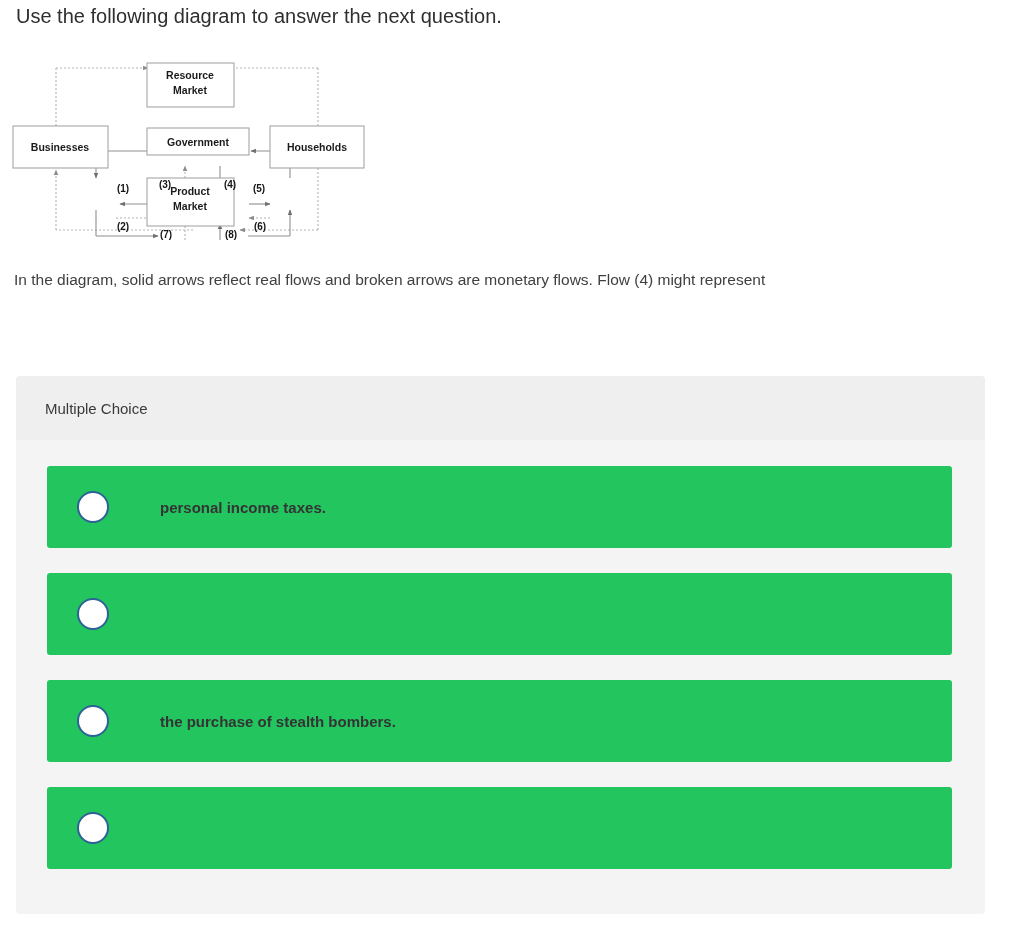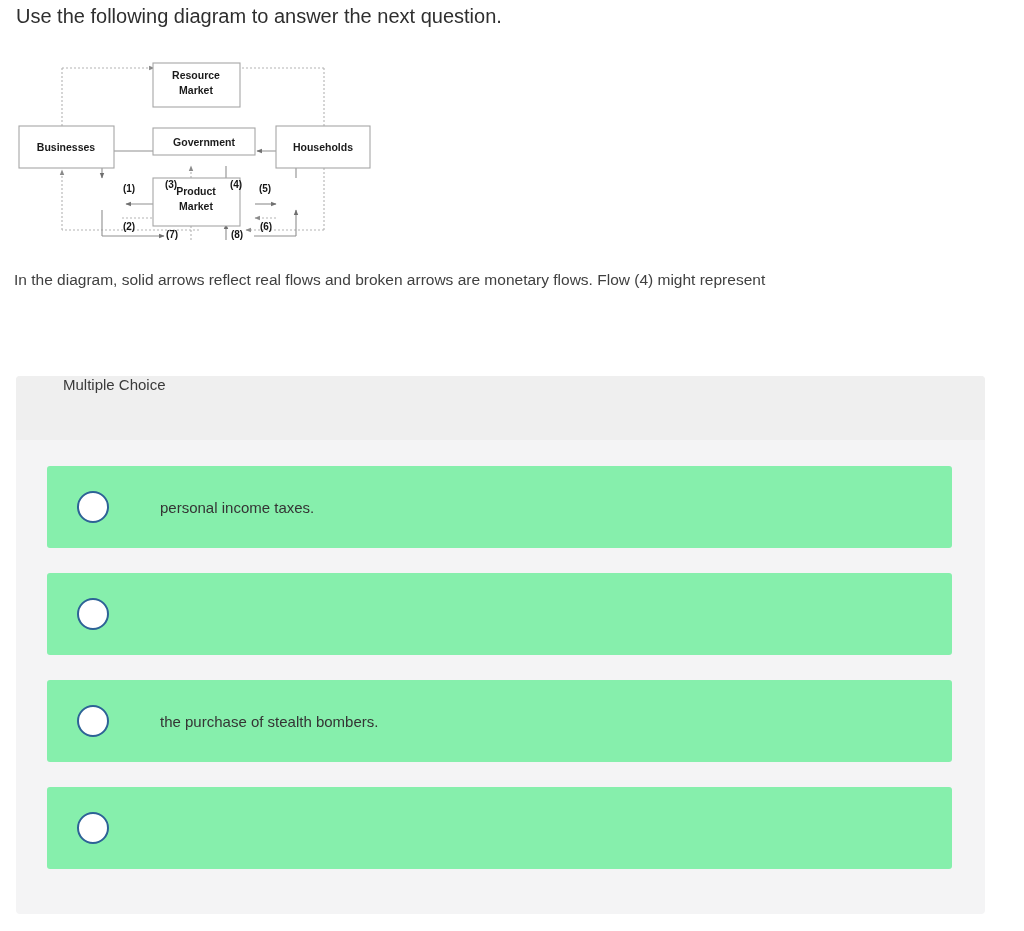--- a/index.html
+++ b/index.html
@@ -33,21 +33,21 @@
     top: 269px;
     font-size: 15.5px;
     line-height: 22px;
     color: #404040;
     white-space: nowrap;
   }
 
   
   .diagram-wrap {
     position: absolute;
-    left: 14px;
+    left: 8px;
     top: 58px;
     width: 360px;
     height: 182px;
   }
   .diagram-wrap svg { display: block; }
 
   
   .question-panel {
     position: absolute;
     left: 16px;
@@ -55,40 +55,42 @@
     width: 969px;
     height: 538px;
     background: #f4f4f5;
     border-radius: 4px;
     overflow: hidden;
   }
   .panel-header {
     height: 64px;
     background: #efefef;
     display: flex;
-    padding-left: 47px;
+    align-items: center;
+    padding-left: 29px;
     box-sizing: border-box;
   }
   .panel-header-label {
     font-size: 15px;
     color: #3a3a3a;
   }
   .options-area {
     padding: 26px 33px 26px 31px;
     box-sizing: border-box;
   }
   .option-row {
-    background: #86efac;
+    background: #22c55e;
     border-radius: 3px;
     height: 82px;
     display: flex;
     align-items: center;
     margin-bottom: 25px;
     padding-left: 30px;
     box-sizing: border-box;
+    font-weight: bold;
   }
   .option-row:last-child { margin-bottom: 0; }
   .radio {
     width: 32px;
     height: 32px;
     border-radius: 50%;
     border: 2px solid #2d6296;
     background: #ffffff;
     box-sizing: border-box;
     flex: 0 0 auto;

